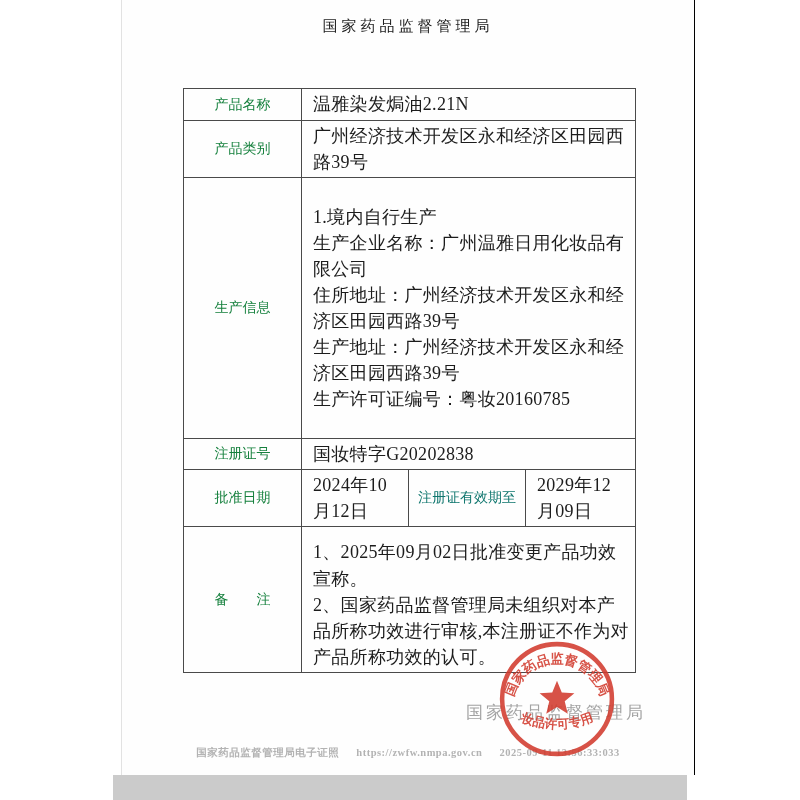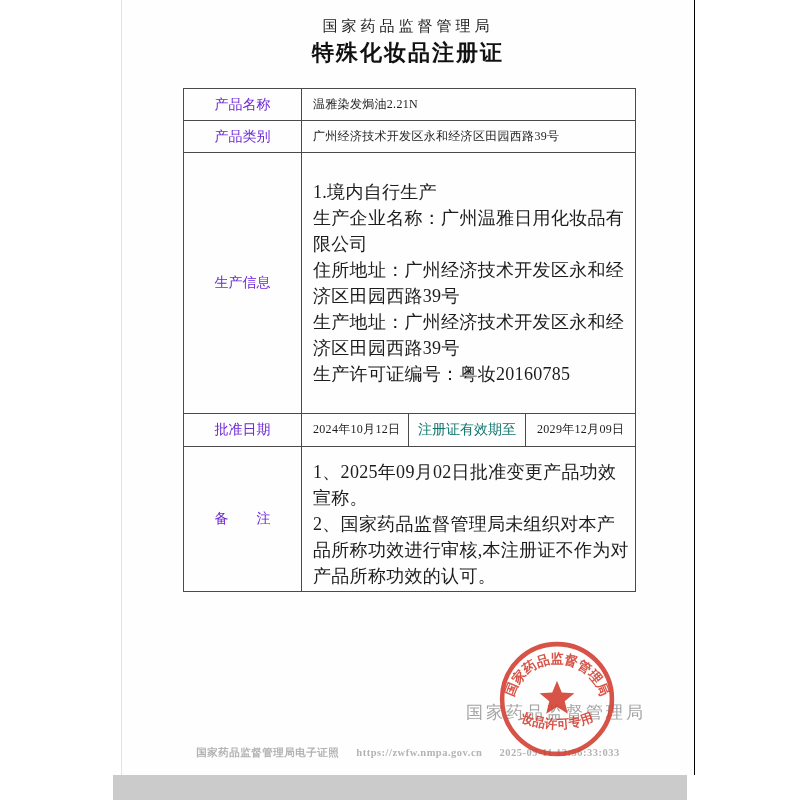--- a/index.html
+++ b/index.html
@@ -28,25 +28,25 @@
   table.cert{
     position:absolute;left:61px;top:88px;width:452px;
     border-collapse:collapse;table-layout:fixed;
   }
   table.cert th,table.cert td{
     border:1px solid #4a4a4a;
     font-weight:normal;
     overflow:hidden;
   }
   th.lbl{
-    text-align:center;font-weight:bold;font-size:14px;color:#6d28d9;
+    text-align:center;font-weight:bold;font-size:14px;color:#15803d;
     padding:2px 2px;
   }
   td.val{
-    font-size:12px;color:#1c1c1c;padding:2px 6px 2px 11px;
+    font-size:18px;color:#1c1c1c;padding:2px 6px 2px 11px;
     letter-spacing:0.3px;line-height:1.45;
   }
   td.pre{white-space:pre-line;font-size:18px;}
   td.mid{
     text-align:center;font-weight:bold;font-size:14px;color:#0f766e;padding:2px 2px;
   }
   td.top{vertical-align:top;padding-top:12px;}
   .watermark{
     position:absolute;left:0;top:372px;width:100%;text-align:center;
     font-family:"Liberation Sans","DejaVu Sans",sans-serif;
@@ -66,21 +66,20 @@
     font-size:10.5px;color:#b3b3b3;letter-spacing:0.5px;z-index:0;
   }
   .footer span{margin:0 7px;font-weight:bold;}
 </style>
 </head>
 <body>
 
 <div class="page">
 
   <div class="title-authority">国家药品监督管理局</div>
-  <div class="title-cert">特殊化妆品注册证</div>
 
   <table class="cert">
     <colgroup>
       <col style="width:118px">
         <col style="width:107px">
         <col style="width:117px">
         <col style="width:110px">
     </colgroup>
     <tbody>
         <tr style="height:32px">
@@ -91,20 +90,24 @@
       <th class="lbl">产品类别</th>
       <td class="val" colspan="3">广州经济技术开发区永和经济区田园西路39号</td>
     </tr>
     <tr style="height:261px">
       <th class="lbl">生产信息</th>
       <td class="val pre" colspan="3">1.境内自行生产
 生产企业名称：广州温雅日用化妆品有限公司
 住所地址：广州经济技术开发区永和经济区田园西路39号
 生产地址：广州经济技术开发区永和经济区田园西路39号
 生产许可证编号：粤妆20160785</td>
+    </tr>
+    <tr style="height:30px">
+      <th class="lbl">注册证号</th>
+      <td class="val" colspan="3">国妆特字G20202838</td>
     </tr>
     <tr style="height:33px">
       <th class="lbl">批准日期</th>
       <td class="val">2024年10月12日</td>
       <td class="mid">注册证有效期至</td>
       <td class="val">2029年12月09日</td>
     </tr>
     <tr style="height:107px">
       <th class="lbl">备　　注</th>
       <td class="val pre top" colspan="3">1、2025年09月02日批准变更产品功效宣称。

